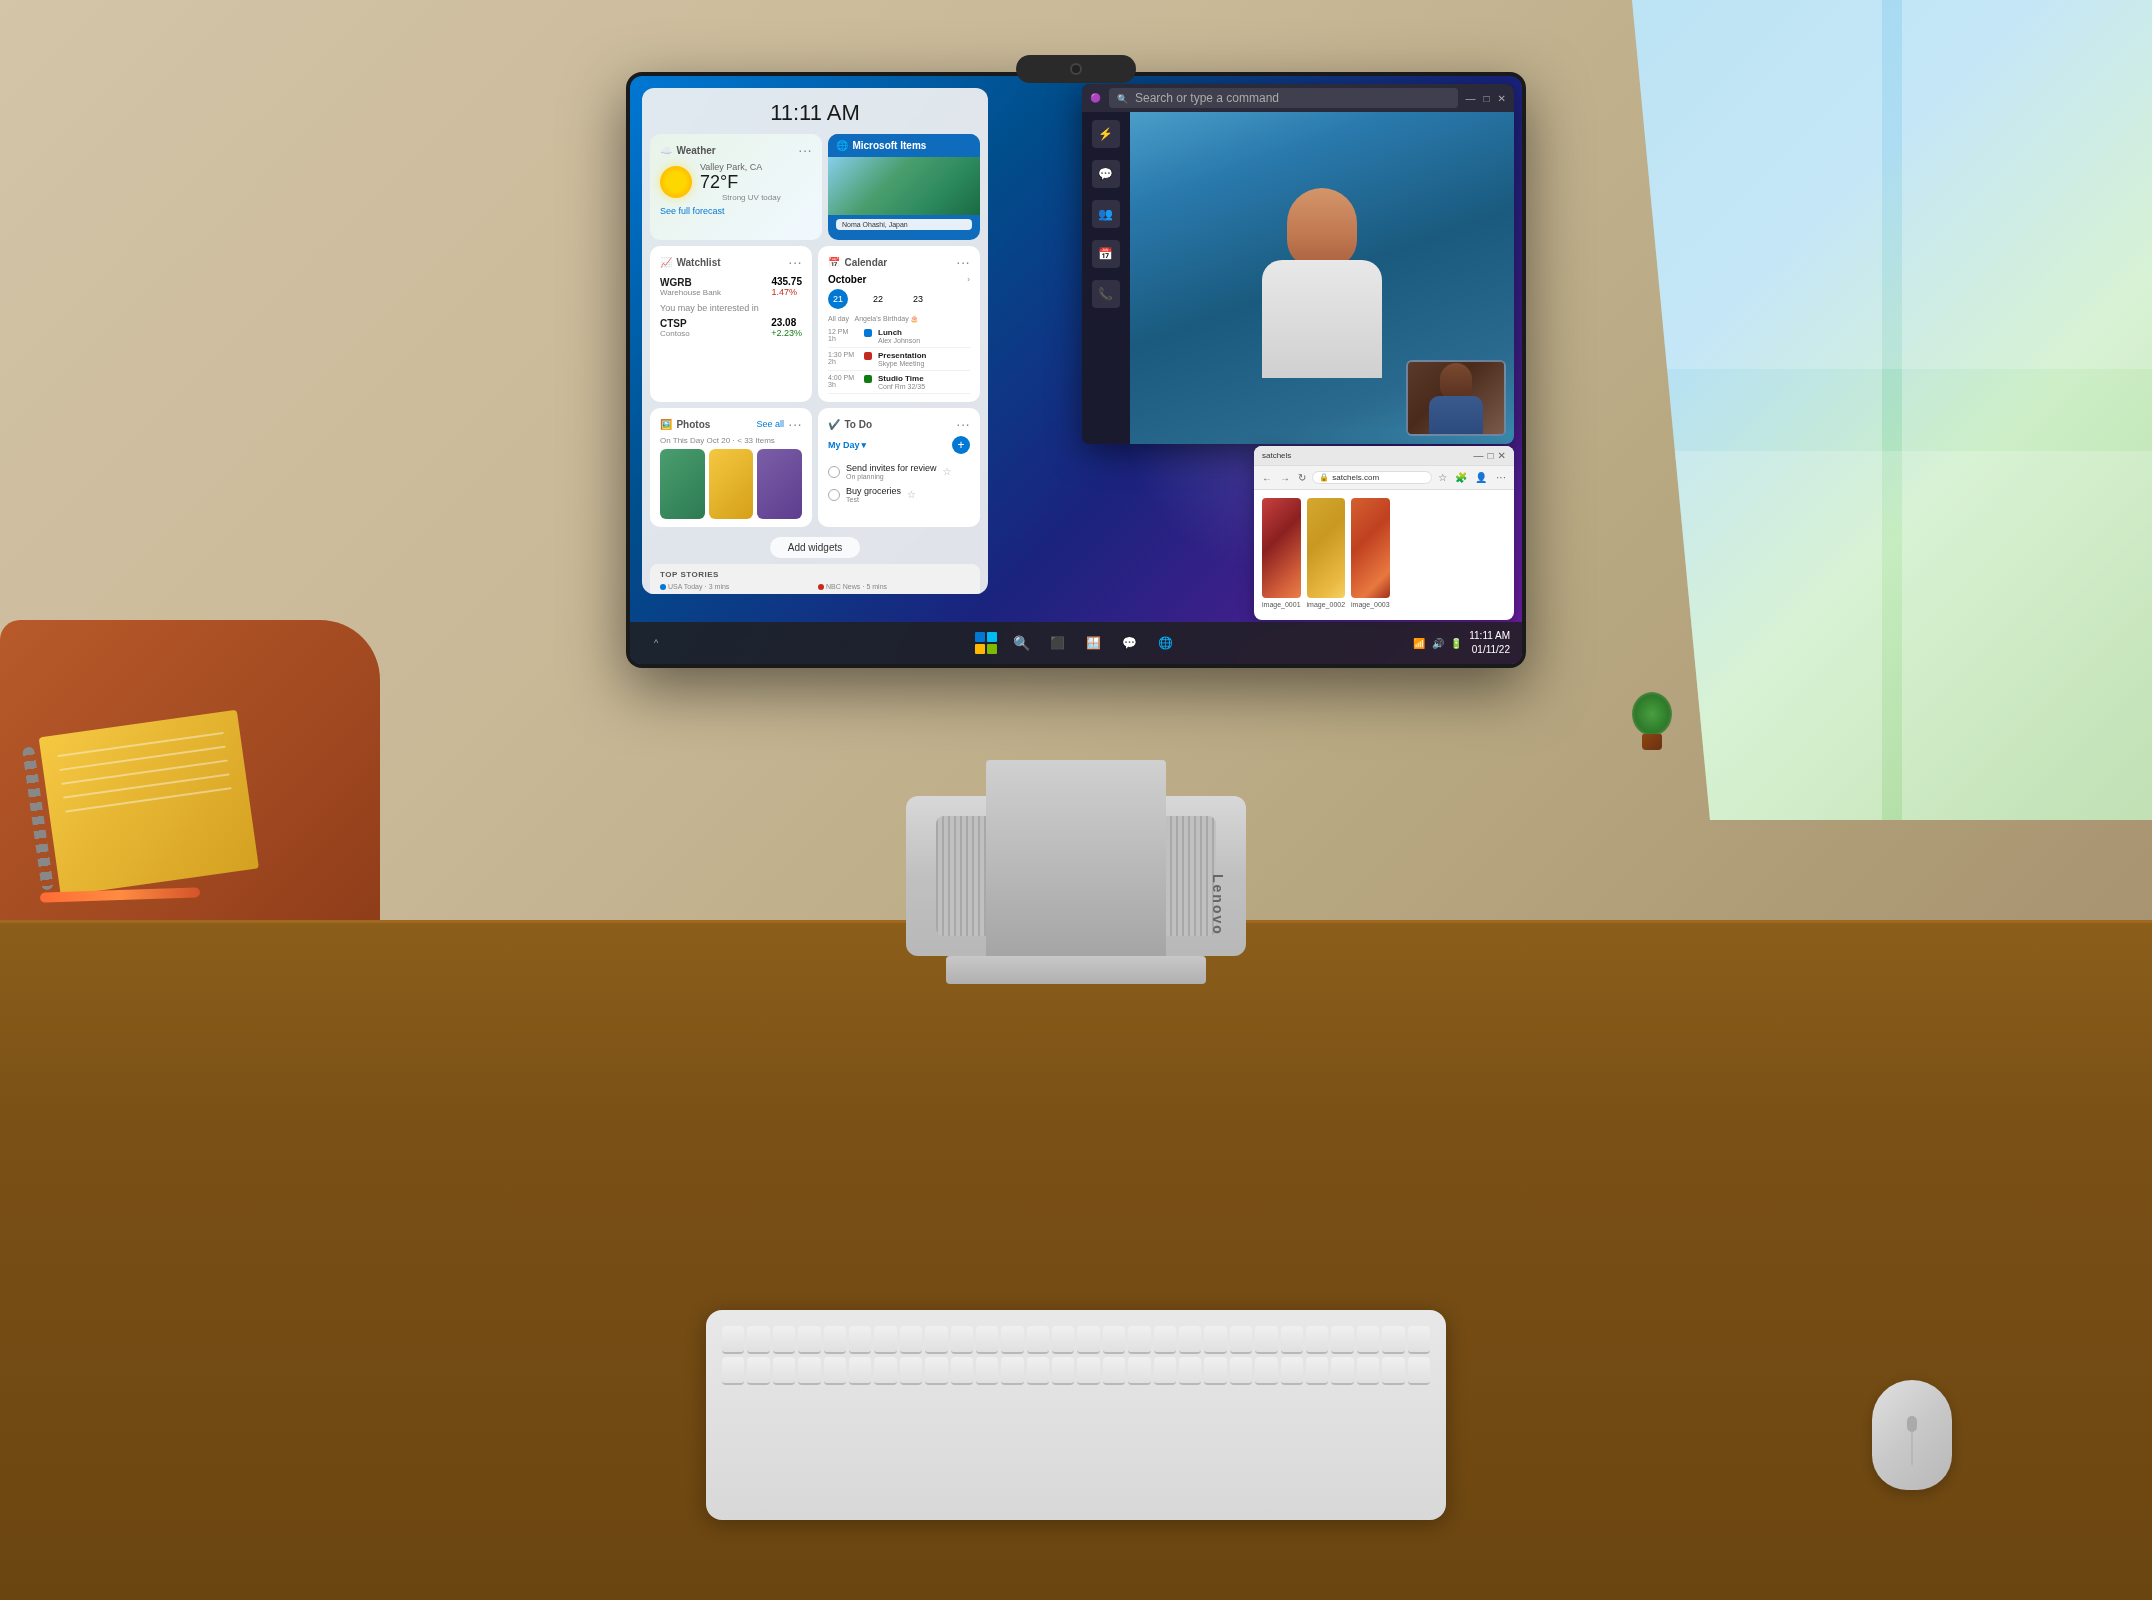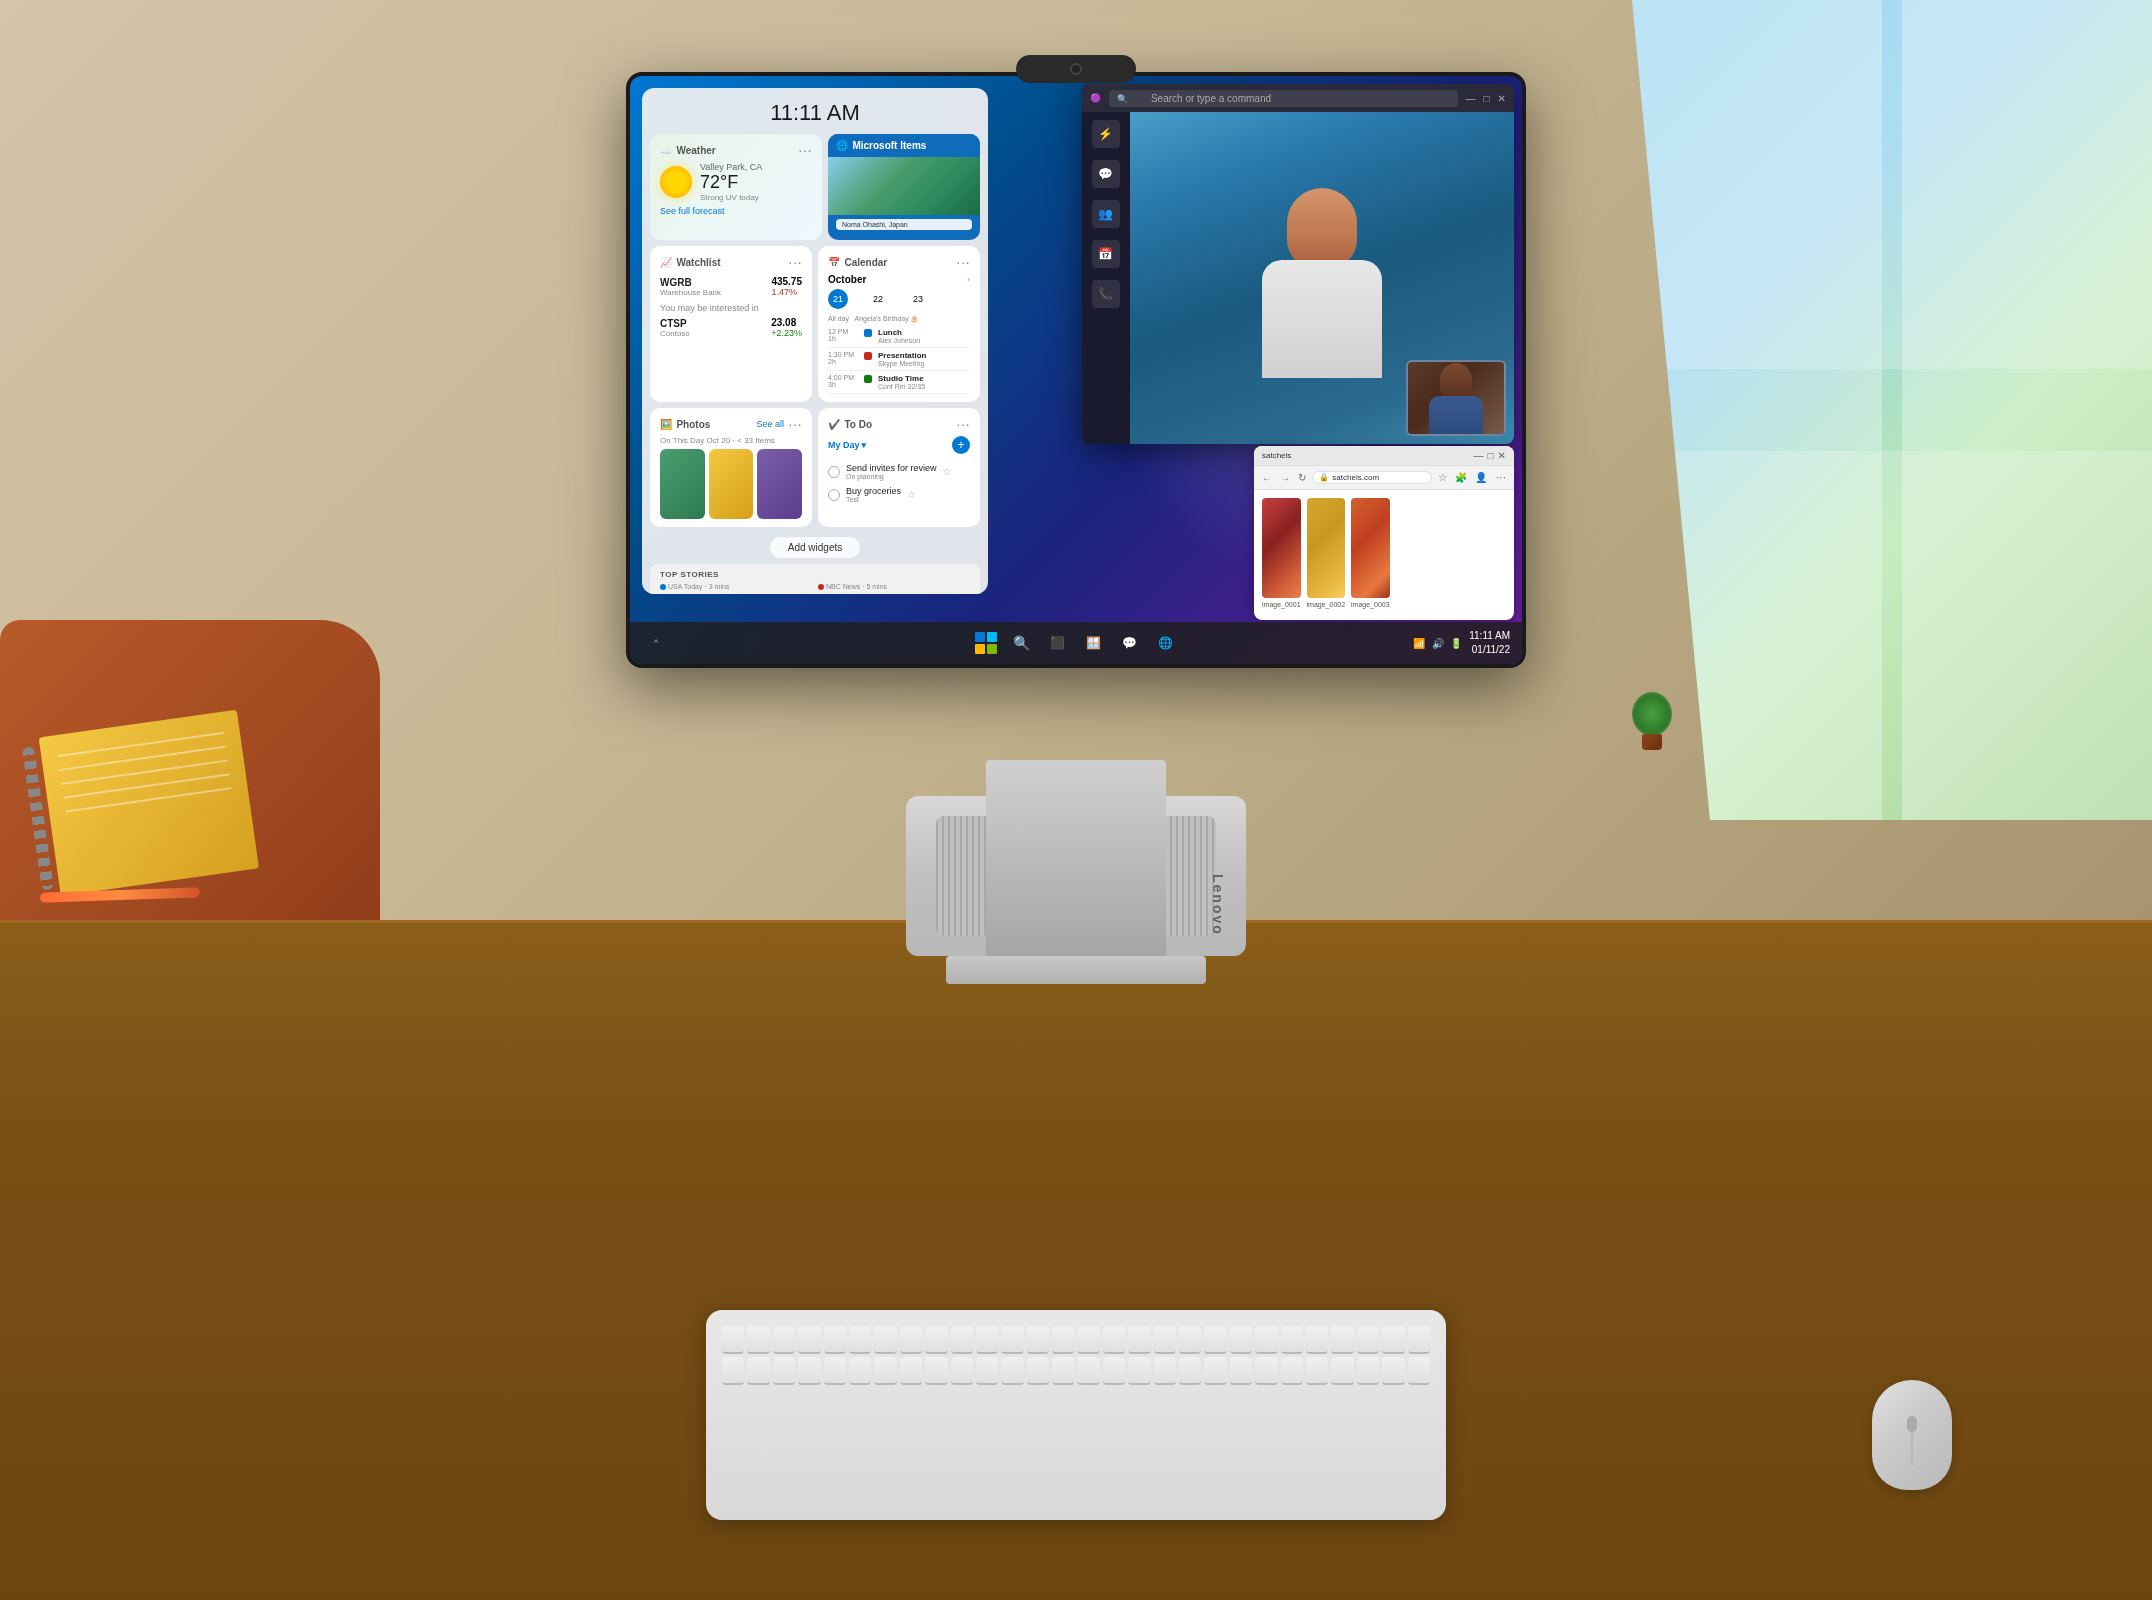--- a/index.html
+++ b/index.html
@@ -369,20 +369,21 @@
 
     .weather-temp {
       font-size: 18px;
       font-weight: 400;
       color: #1a1a1a;
     }
 
     .weather-uv {
       font-size: 8px;
       color: #888;
+      margin-left: 22px;
     }
 
     .weather-link {
       font-size: 9px;
       color: #0078d4;
       text-align: left;
       margin-top: 4px;
       cursor: pointer;
     }
 
@@ -1430,21 +1431,21 @@
             </div>
           </div>
         </div>
       </div>
 
       <div class="teams-window">
         <div class="teams-header">
           <span style="font-size:9px;color:#ccc;">🟣</span>
           <div class="teams-search">
             <span>🔍</span>
-            <span style="margin-left:20px;font-size:10px;color:#aaa;">Search or type a command</span>
+            <span style="margin-left:4px;font-size:12px;color:#aaa;">Search or type a command</span>
           </div>
           <div class="teams-controls">
             <span class="teams-control">—</span>
             <span class="teams-control">□</span>
             <span class="teams-control">✕</span>
           </div>
         </div>
         <div class="teams-body">
           <div class="teams-sidebar">
             <div class="teams-sidebar-icon">⚡</div>

